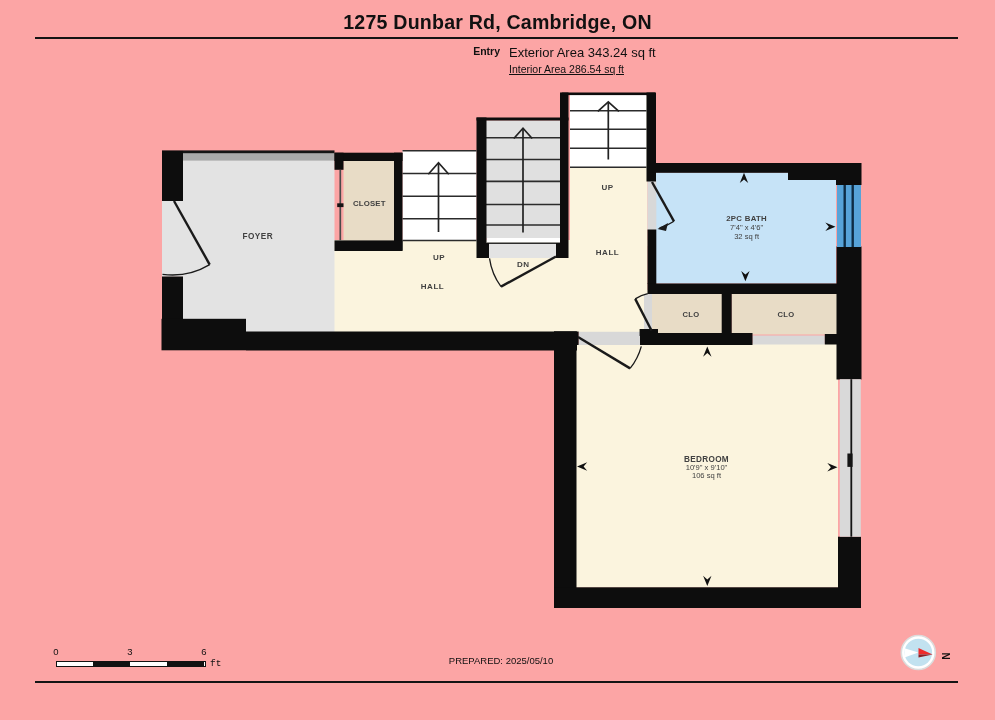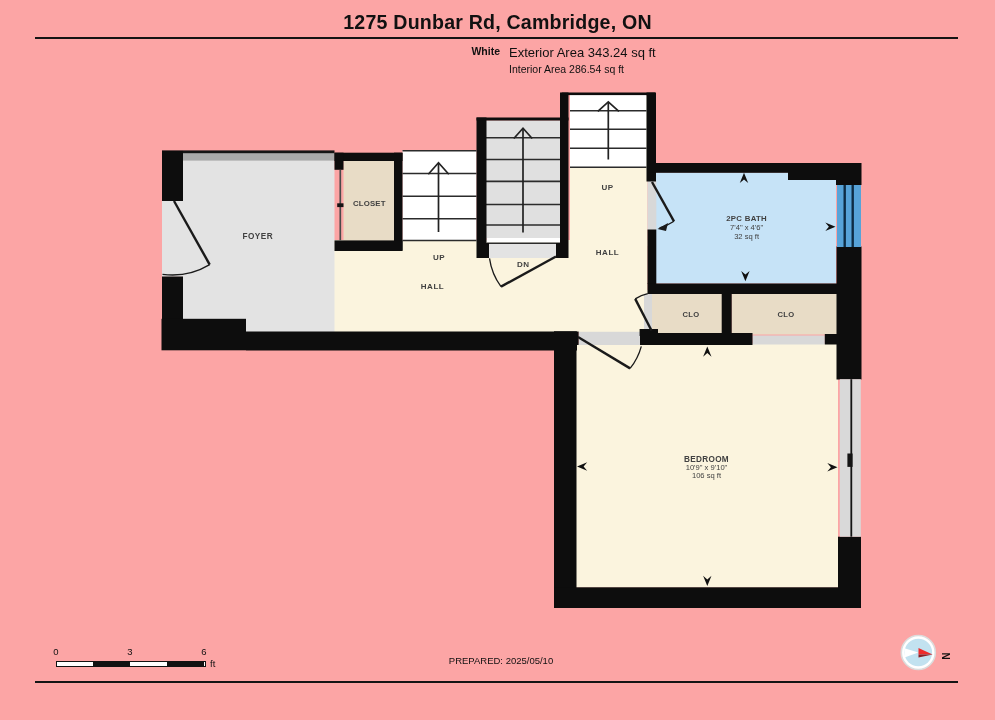--- a/index.html
+++ b/index.html
@@ -8,25 +8,25 @@
   .abs{position:absolute;}
 </style>
 </head>
 <body>
 <div id="page">
 
   <div class="abs" style="left:0;top:11px;width:995px;text-align:center;font-size:19.6px;font-weight:bold;color:#111;letter-spacing:0.2px;">1275 Dunbar Rd, Cambridge, ON</div>
 
   <div class="abs" style="left:35px;top:37px;width:923px;height:2.4px;background:#141414;"></div>
 
-  <div class="abs" style="left:400px;top:45px;width:100px;text-align:right;font-size:10.5px;font-weight:bold;color:#111;">White</div>
+  <div class="abs" style="left:400px;top:45px;width:100px;text-align:right;font-size:10.5px;font-weight:bold;color:#111;">Entry</div>
 
   <div class="abs" style="left:509px;top:45px;font-size:13px;color:#111;">Exterior Area 343.24 sq ft</div>
 
-  <div class="abs" style="left:509px;top:62.5px;font-size:10.5px;color:#111;">Interior Area 286.54 sq ft</div>
+  <div class="abs" style="left:509px;top:62.5px;font-size:10.5px;color:#111;text-decoration:underline;">Interior Area 286.54 sq ft</div>
 
   <svg class="abs" style="left:0;top:0;" width="995" height="720" viewBox="0 0 995 720">
 
     <g>
       <rect x="334" y="240" width="313.5" height="92" fill="#fbf4de"></rect>
       <rect x="570" y="96" width="77.5" height="150" fill="#fbf4de"></rect>
       <rect x="644" y="290" width="8" height="44" fill="#fbf4de"></rect>
     </g>
 
     <rect x="576" y="343.5" width="262" height="244" fill="#fbf4de"></rect>
@@ -252,21 +252,21 @@
   <div class="abs" style="left:55.8px;top:660.8px;width:147.8px;height:4.7px;border:1px solid #111;background:#fff;"></div>
   <div class="abs" style="left:92.9px;top:661.8px;width:37.2px;height:4.7px;background:#111;"></div>
   <div class="abs" style="left:167.3px;top:661.8px;width:37.2px;height:4.7px;background:#111;"></div>
 
   <div class="abs" style="left:46px;top:646px;width:20px;text-align:center;font-size:9.5px;color:#111;">0</div>
 
   <div class="abs" style="left:120px;top:646px;width:20px;text-align:center;font-size:9.5px;color:#111;">3</div>
 
   <div class="abs" style="left:194px;top:646px;width:20px;text-align:center;font-size:9.5px;color:#111;">6</div>
 
-  <div class="abs" style="left:210px;top:658px;font-size:9.5px;color:#111;">ft</div>
+  <div class="abs" style="left:210px;top:658px;font-size:9.5px;color:#111;font-family:Liberation Mono, monospace;">ft</div>
 
   <div class="abs" style="left:401px;top:655px;width:200px;text-align:center;font-size:9.5px;color:#111;">PREPARED: 2025/05/10</div>
 
   <svg class="abs" style="left:898px;top:632px;" width="52" height="42" viewBox="0 0 52 42">
     <circle cx="20.3" cy="20.5" r="17" fill="#ffffff" stroke="#dcdcdc" stroke-width="1.6"></circle>
     <circle cx="20.3" cy="20.5" r="13.8" fill="#c2e2f0"></circle>
     <polygon points="6.5,16.3 20.3,20.5 6.5,25.5" fill="#ffffff"></polygon>
     <polygon points="20.5,15.9 34.6,22.6 20.5,22.6" fill="#ee2b2b"></polygon>
     <polygon points="20.5,22.6 34.6,22.6 20.5,25.5" fill="#8c1f24"></polygon>
     <text x="43.5" y="24" font-family="Liberation Sans, sans-serif" font-size="10" font-weight="bold" fill="#111" transform="rotate(90 43.5 24)" text-anchor="middle">N</text>

